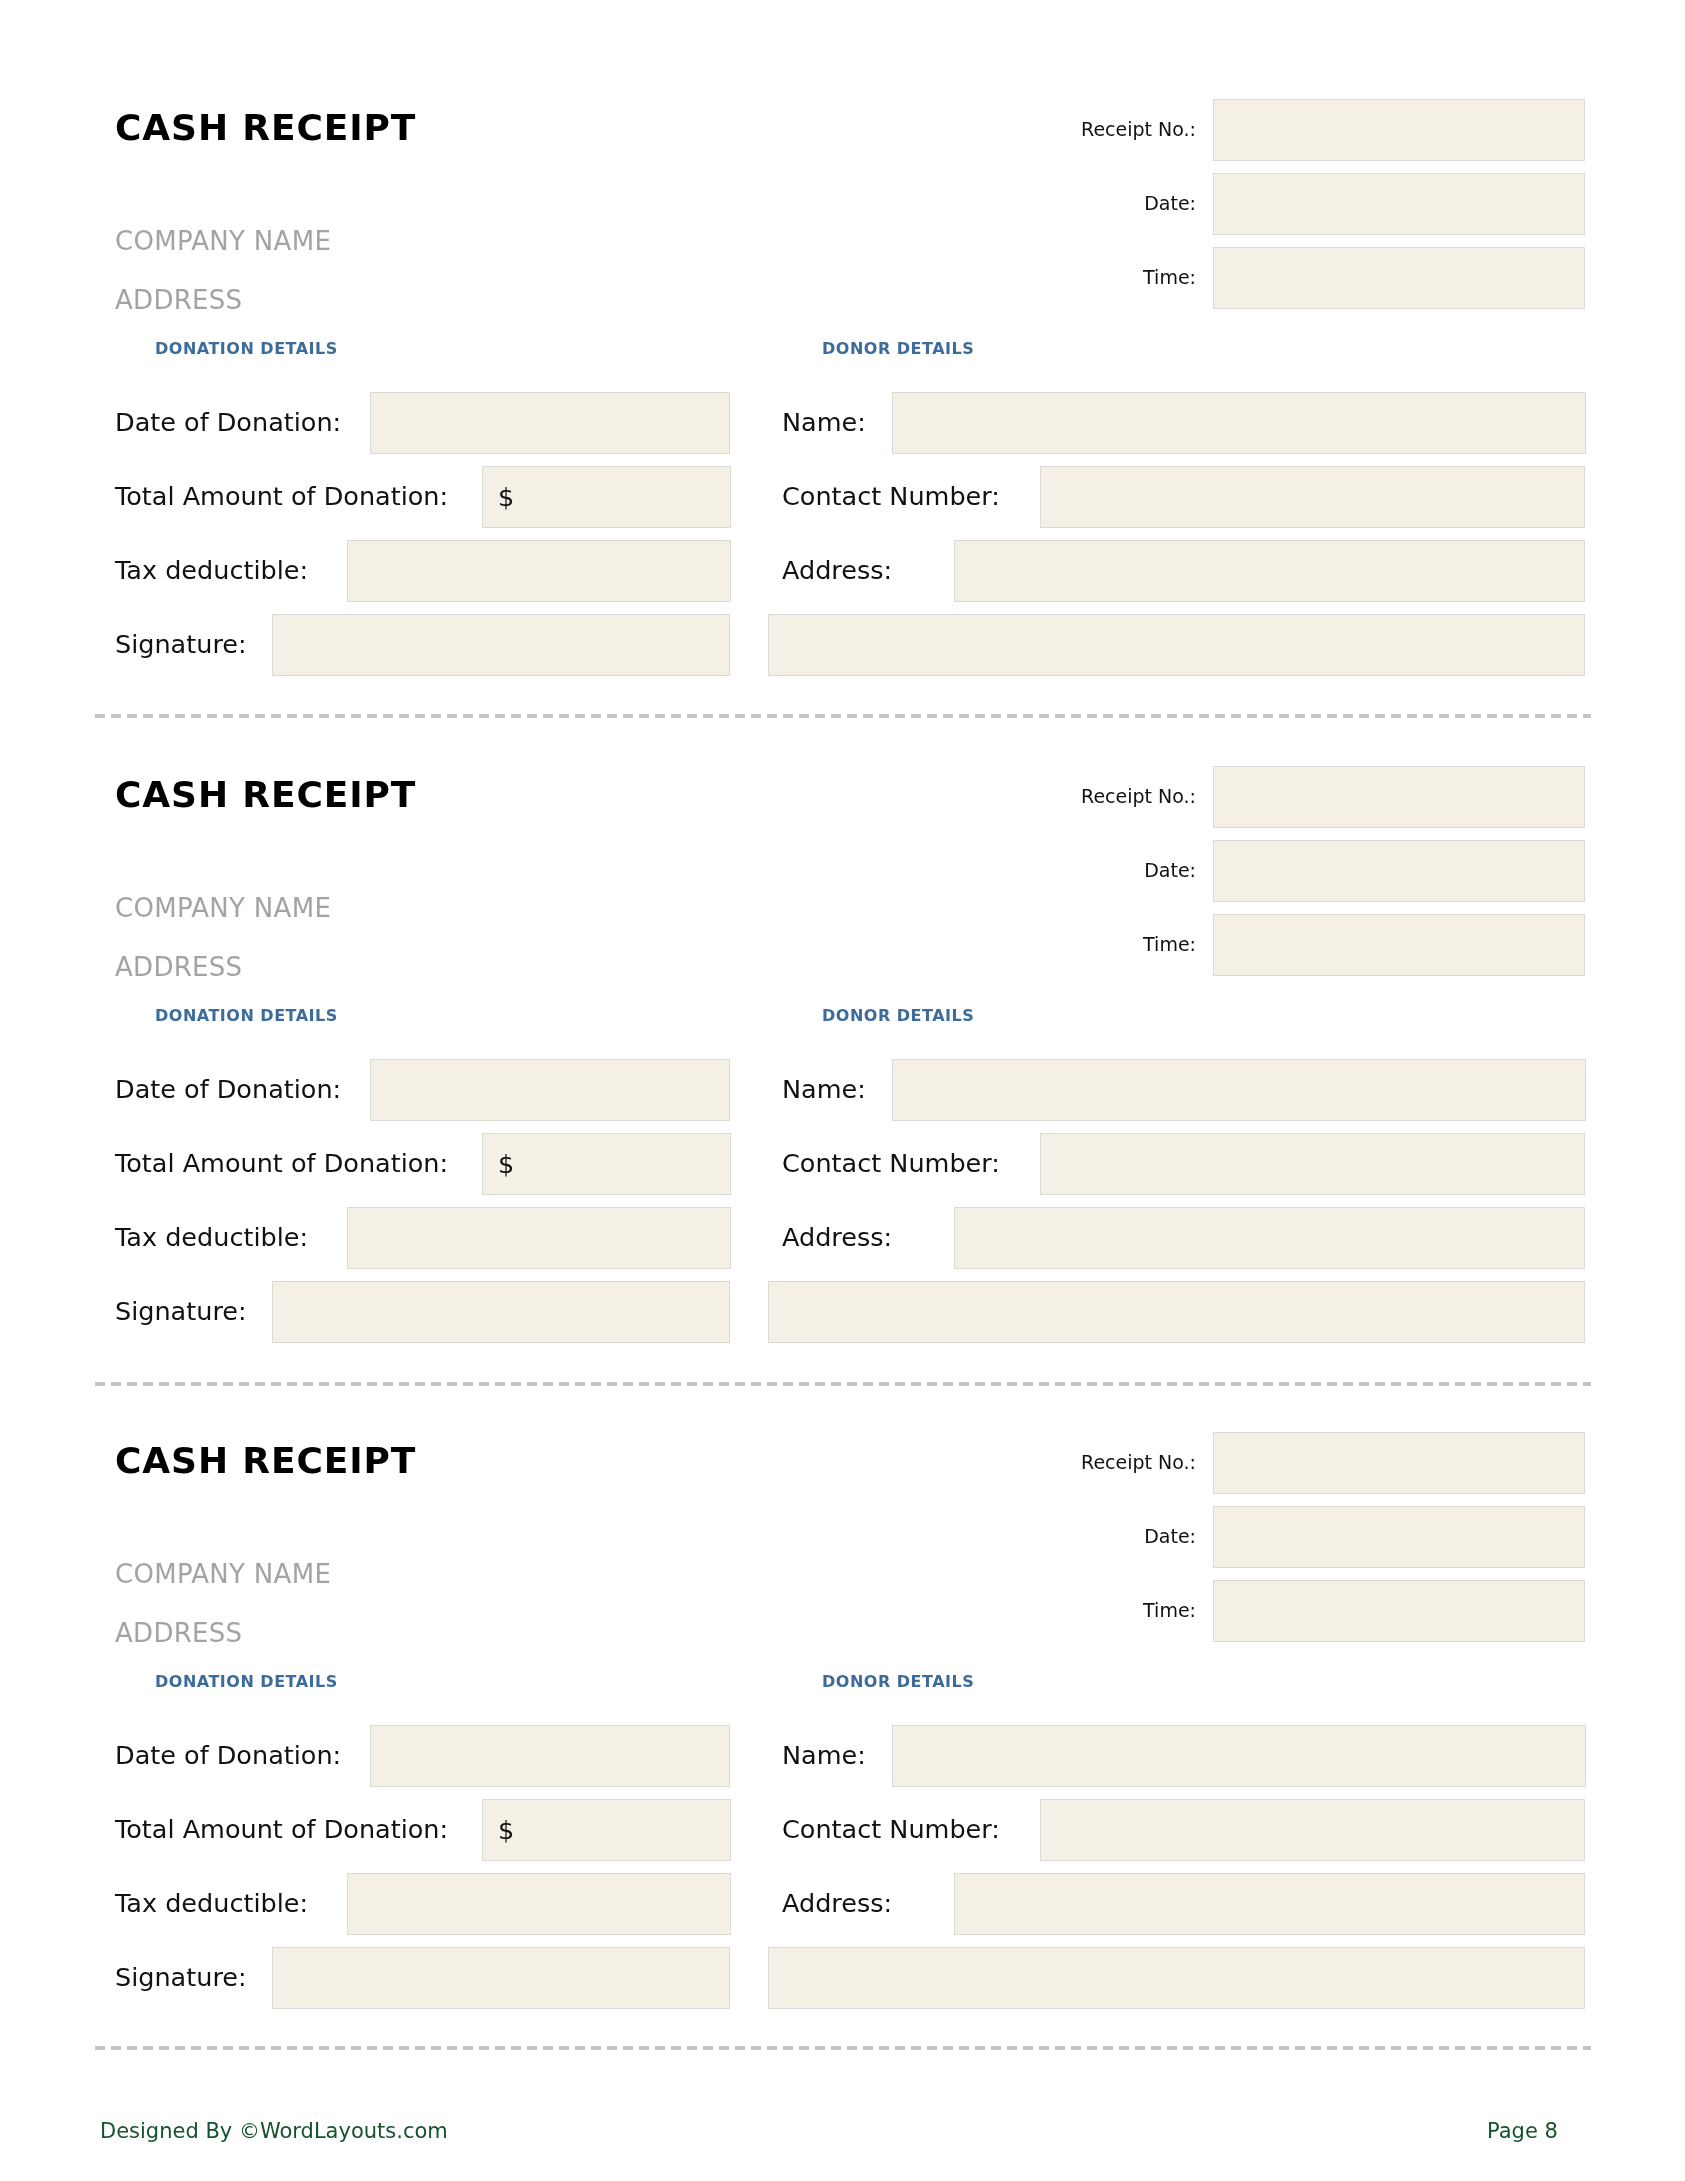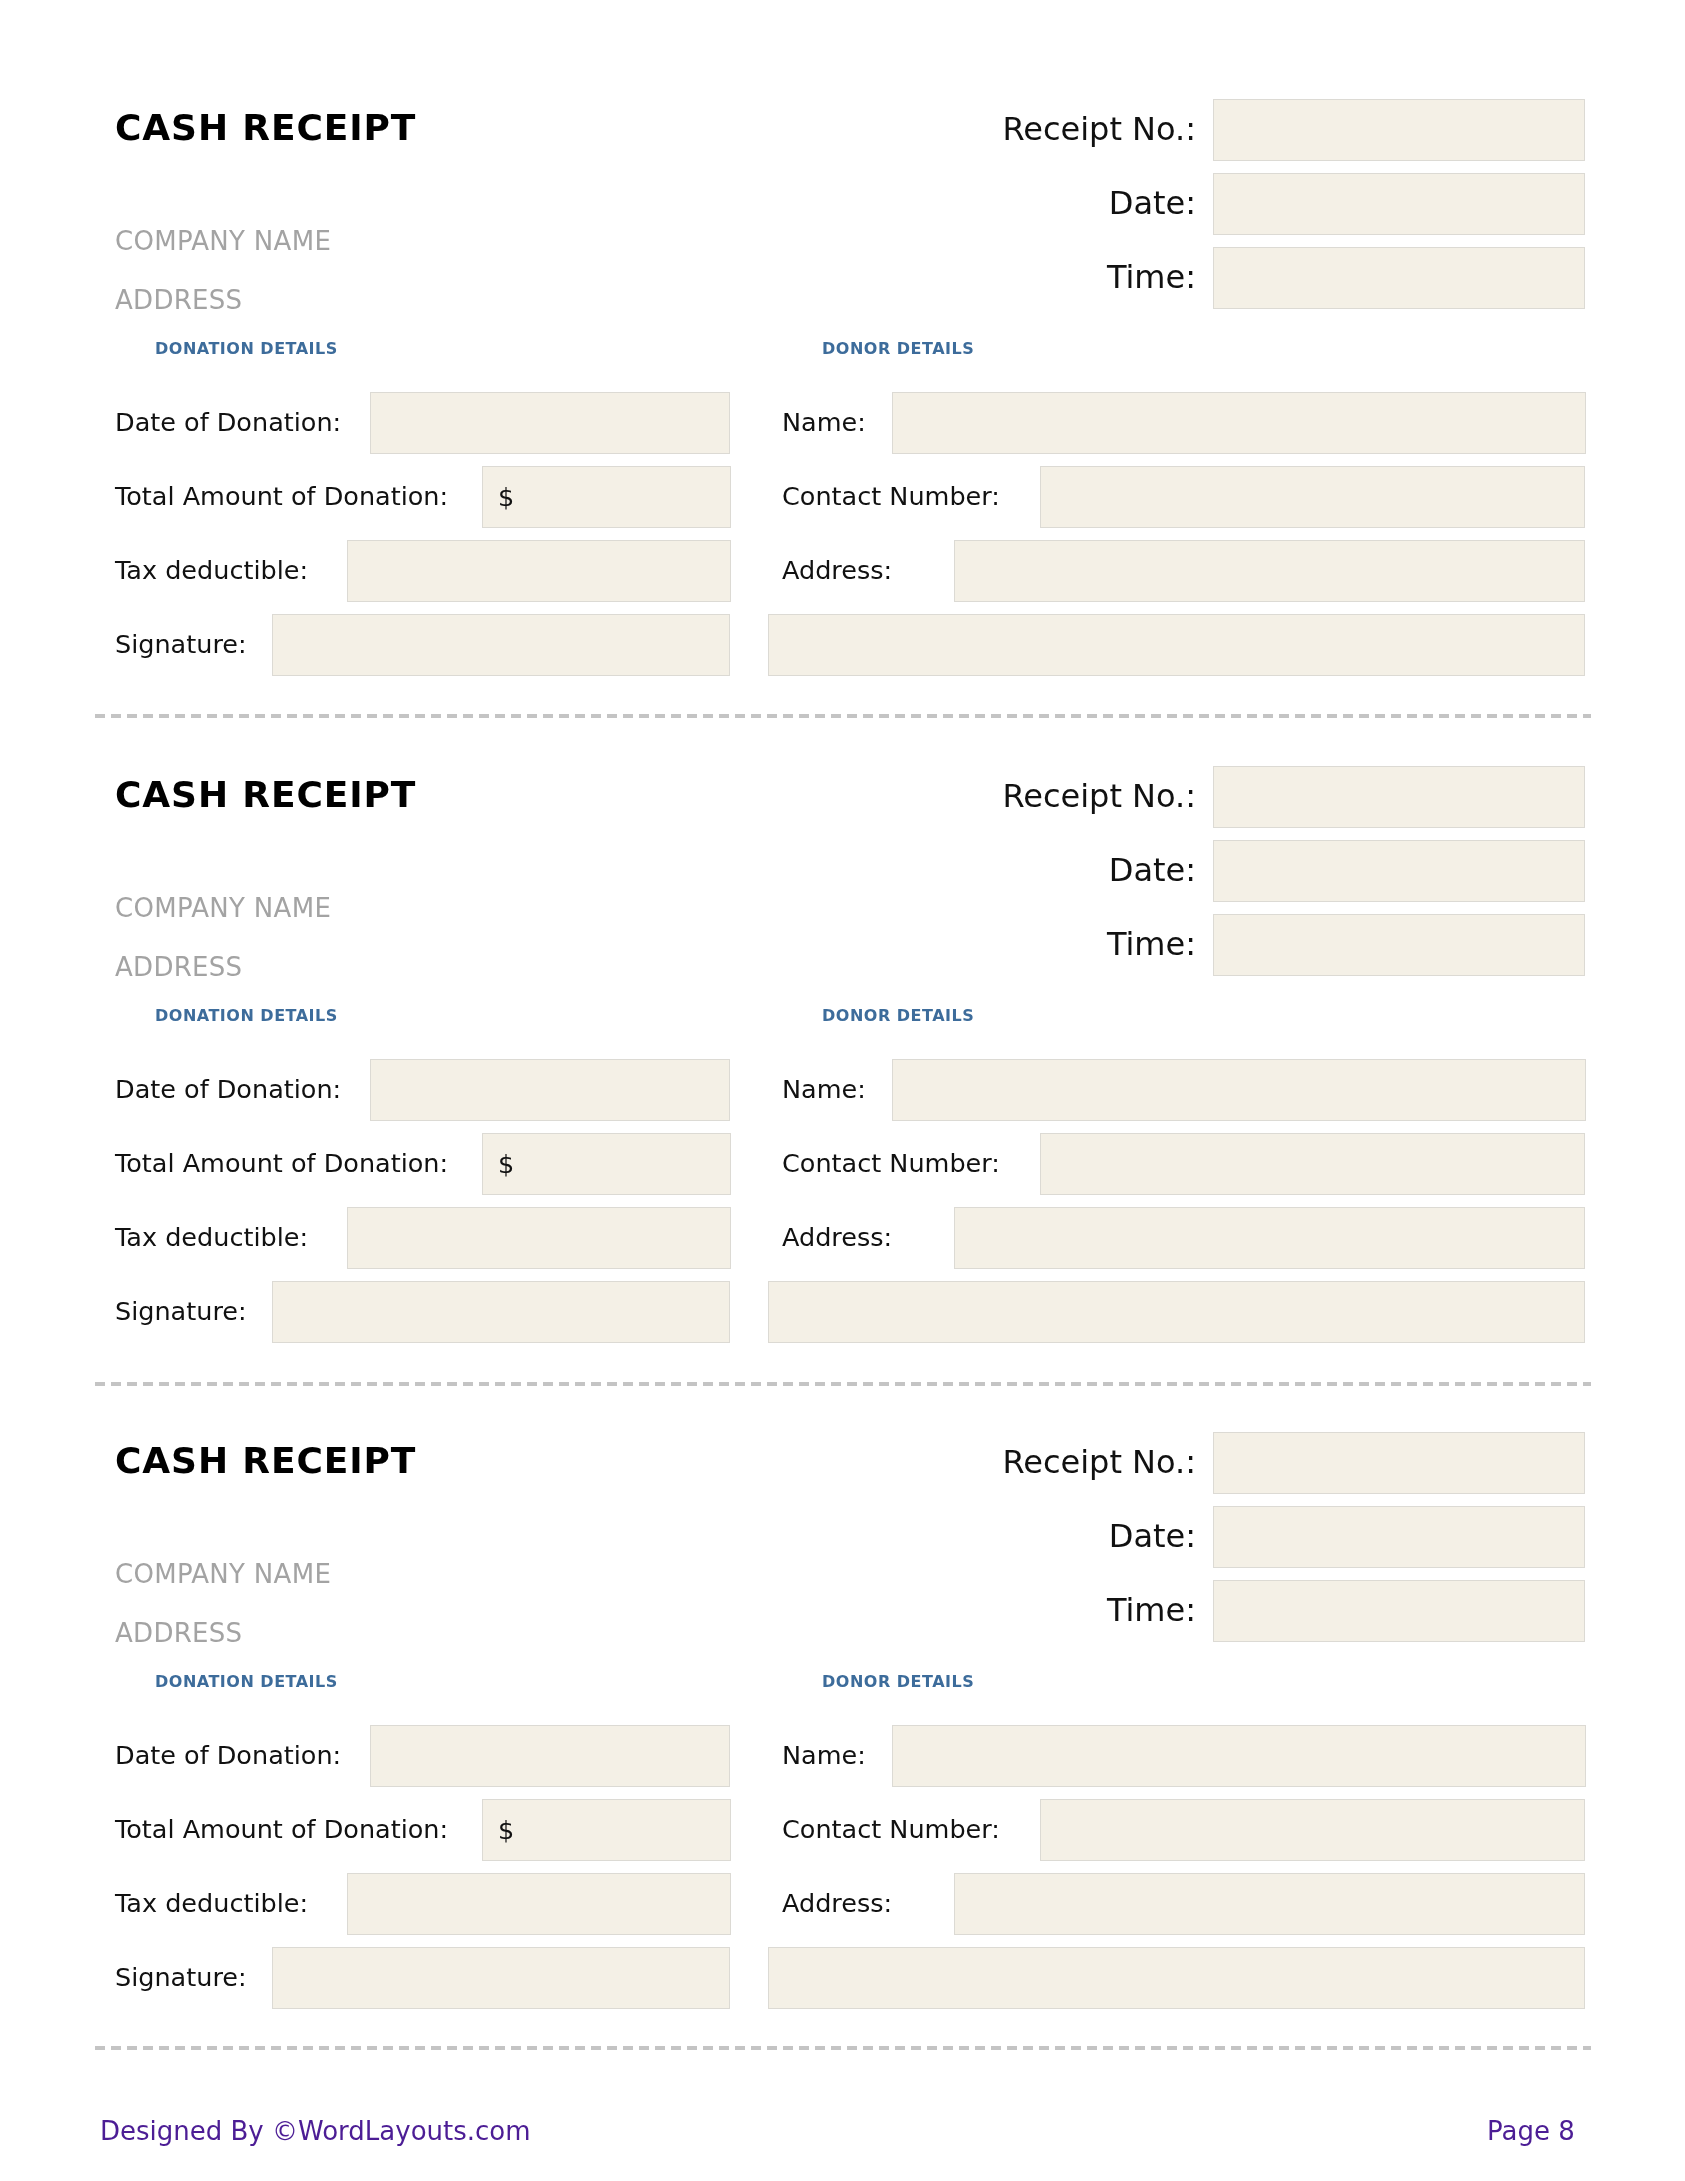--- a/index.html
+++ b/index.html
@@ -5,28 +5,28 @@
   html, body { margin: 0; padding: 0; background: #ffffff; }
   body { width: 1685px; height: 2181px; position: relative; overflow: hidden;
          font-family: "DejaVu Sans", "Liberation Sans", sans-serif; color: #111; }
   .receipt { position: absolute; left: 0; width: 1685px; height: 667px; }
   .abs { position: absolute; white-space: nowrap; }
   .title { left: 115px; top: 105px; font-size: 36px; font-weight: bold; color: #000000;
            letter-spacing: 0.9px; line-height: 46px; }
   .company, .address { left: 115px; font-size: 26px; color: #a3a3a3; line-height: 35px; letter-spacing: 0.3px; margin-top: 40px; }
   .company { top: 184px; }
   .address { top: 243px; }
-  .rlabel { right: 489px; font-size: 32px; line-height: 61px; text-align: right; }
+  .rlabel { right: 489px; font-size: 19px; line-height: 61px; text-align: right; }
   .box { position: absolute; height: 60px; background: #f4f0e6; border: 0.9px solid #dcdad4; box-sizing: content-box; }
   .heading { top: 334px; font-size: 16px; font-weight: bold; color: #3d6c9b; line-height: 30px; letter-spacing: 0.5px; margin-left: 40px; }
   .flabel { font-size: 25.5px; line-height: 61px; }
   .dollar { position: absolute; left: 15px; top: 0; font-size: 25.5px; line-height: 60px; }
   .dash { position: absolute; left: 95px; width: 1496px; height: 3.5px;
           background: repeating-linear-gradient(to right, #c4c4c4 0 10.5px, transparent 10.5px 16px); }
-  .footer { font-size: 26px; line-height: 26px; color: #4c1d95; }
+  .footer { font-size: 21px; line-height: 26px; color: #14532d; }
 </style>
 </head>
 <body>
 
 <section class="receipt" style="top:0px;">
   <div class="abs title">CASH RECEIPT</div>
   <div class="abs company">COMPANY NAME</div>
   <div class="abs address">ADDRESS</div>
 
   <div class="abs rlabel" style="top:99px;">Receipt No.:</div>

